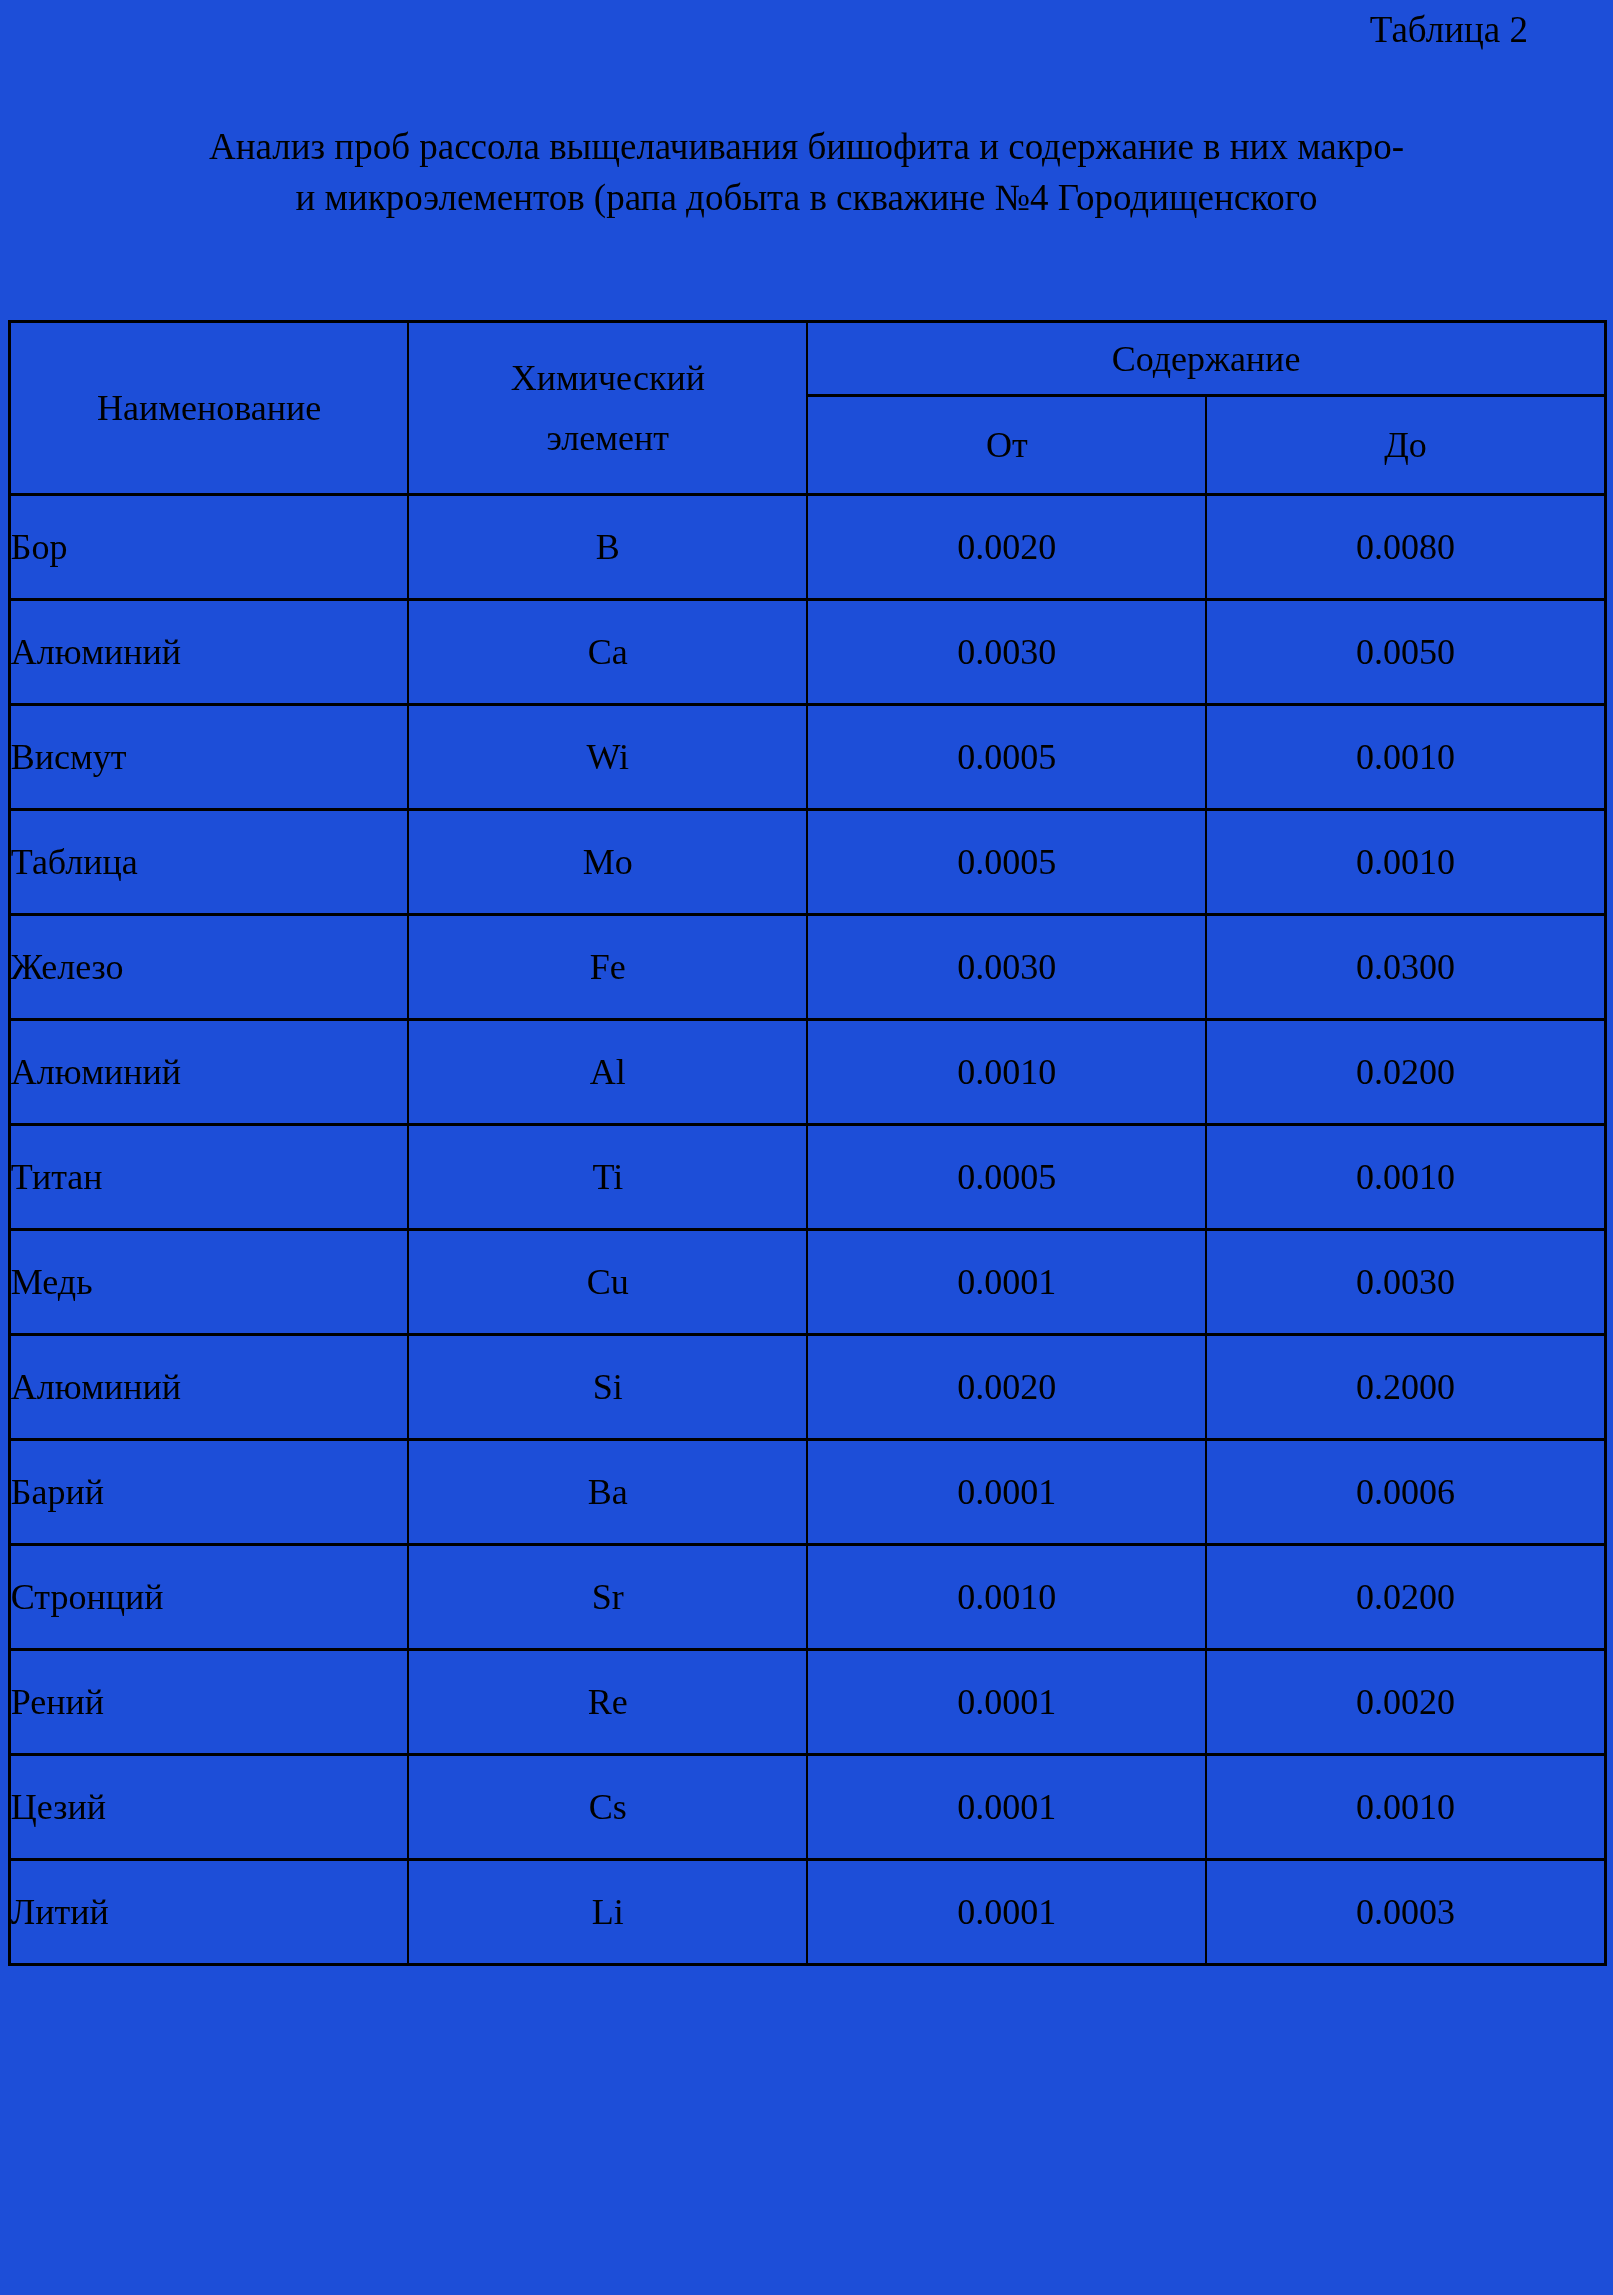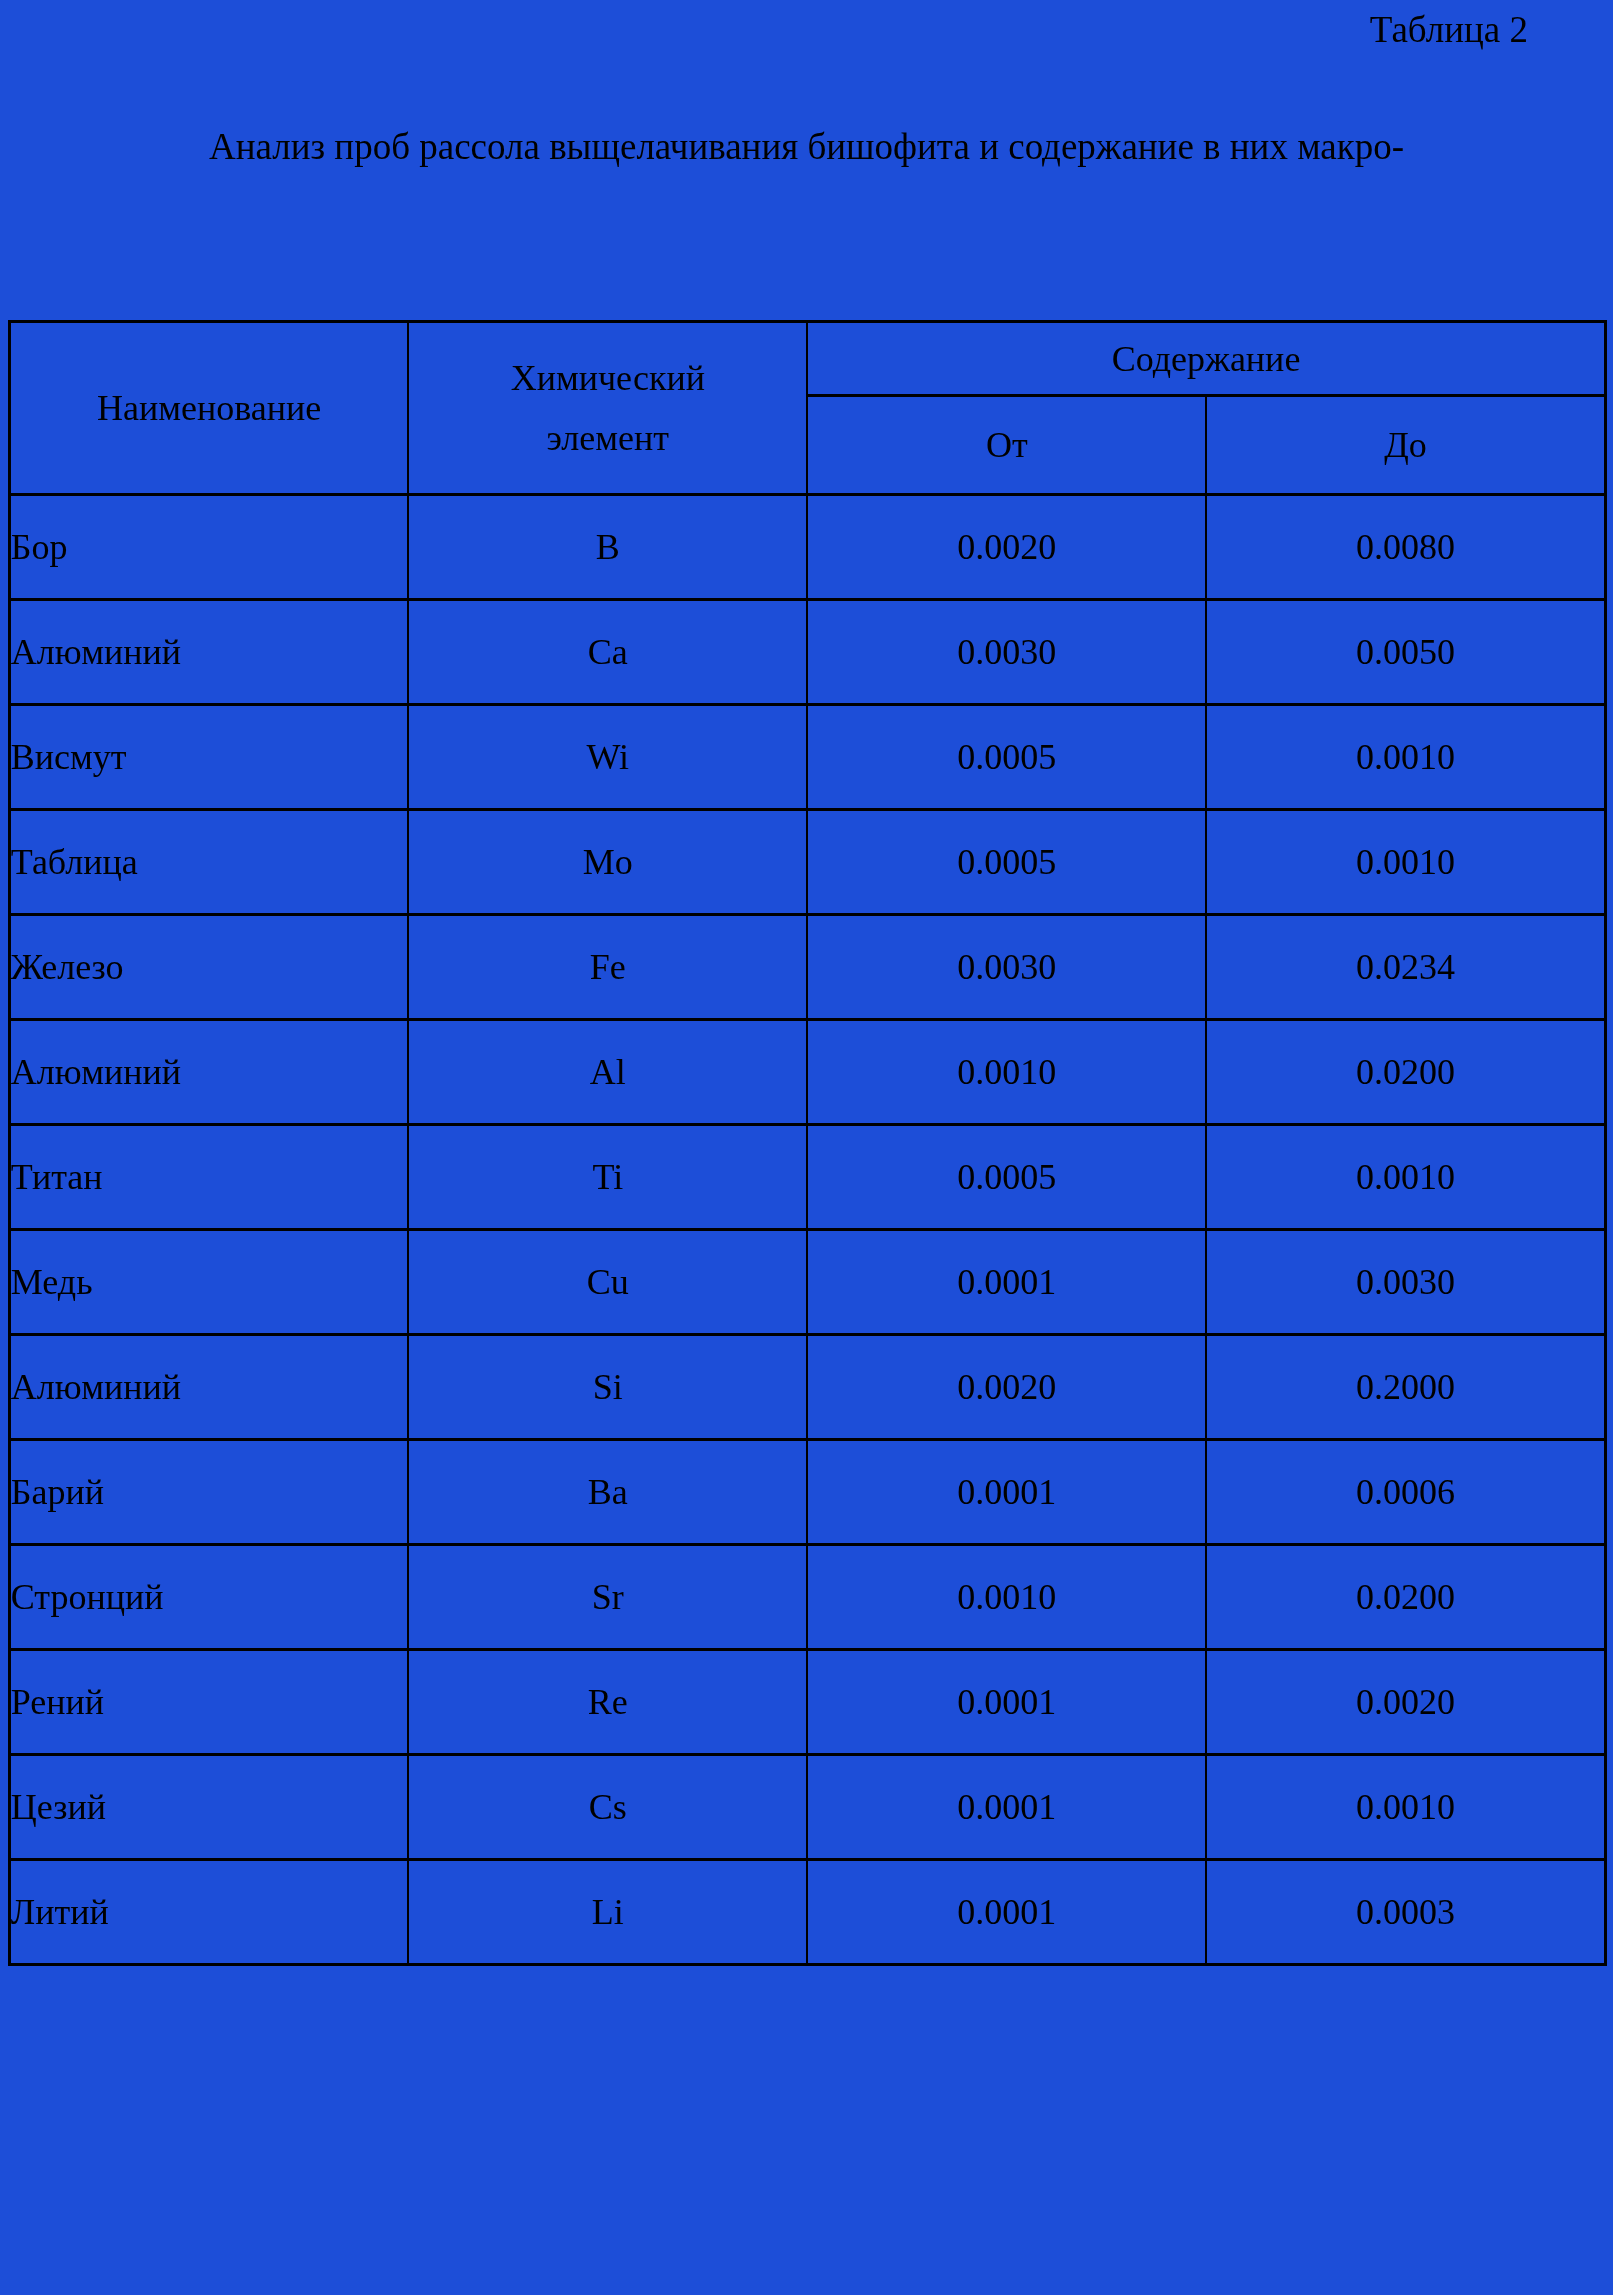--- a/index.html
+++ b/index.html
@@ -65,20 +65,21 @@
 </style>
 </head>
 <body>
 
 <div class="sheet">
 
   <div class="table-label">Таблица 2</div>
 
   <div class="doc-title">
     <div>Анализ проб рассола выщелачивания бишофита и содержание в них макро-</div>
+    <div>и микроэлементов (рапа добыта в скважине №4 Городищенского</div>
   </div>
 
   <table class="data">
     <colgroup>
       <col style="width:399px">
       <col style="width:399px">
       <col style="width:399px">
       <col style="width:399px">
     </colgroup>
     <thead>
@@ -117,21 +118,21 @@
         <tr>
     <td class="c-name">Таблица</td>
     <td class="c-mid">Mo</td>
     <td class="c-mid">0.0005</td>
     <td class="c-mid">0.0010</td>
   </tr>
         <tr>
     <td class="c-name">Железо</td>
     <td class="c-mid">Fe</td>
     <td class="c-mid">0.0030</td>
-    <td class="c-mid">0.0234</td>
+    <td class="c-mid">0.0300</td>
   </tr>
         <tr>
     <td class="c-name">Алюминий</td>
     <td class="c-mid">Al</td>
     <td class="c-mid">0.0010</td>
     <td class="c-mid">0.0200</td>
   </tr>
         <tr>
     <td class="c-name">Титан</td>
     <td class="c-mid">Ti</td>

